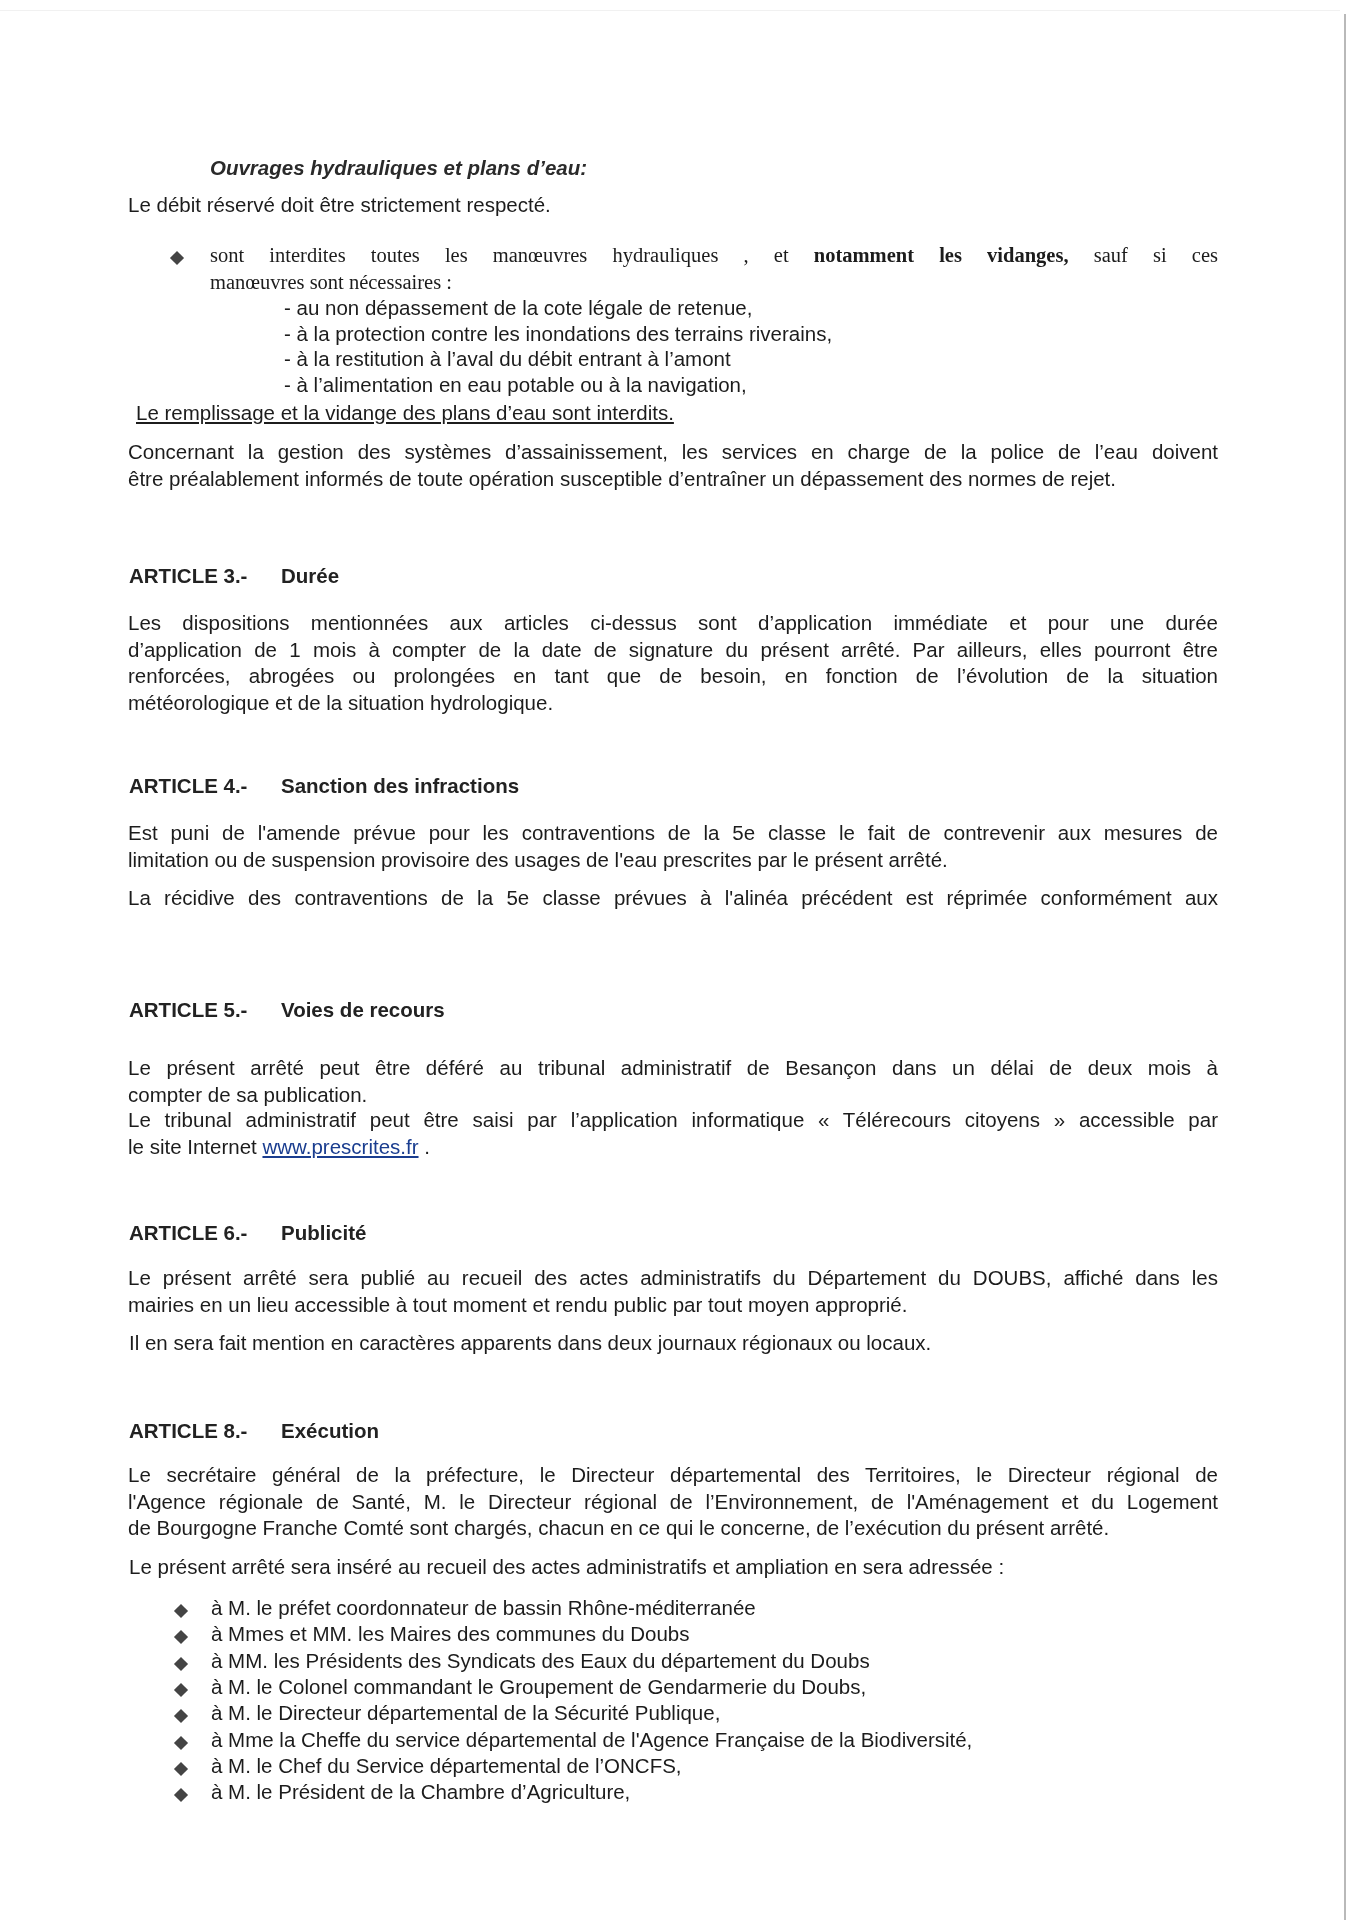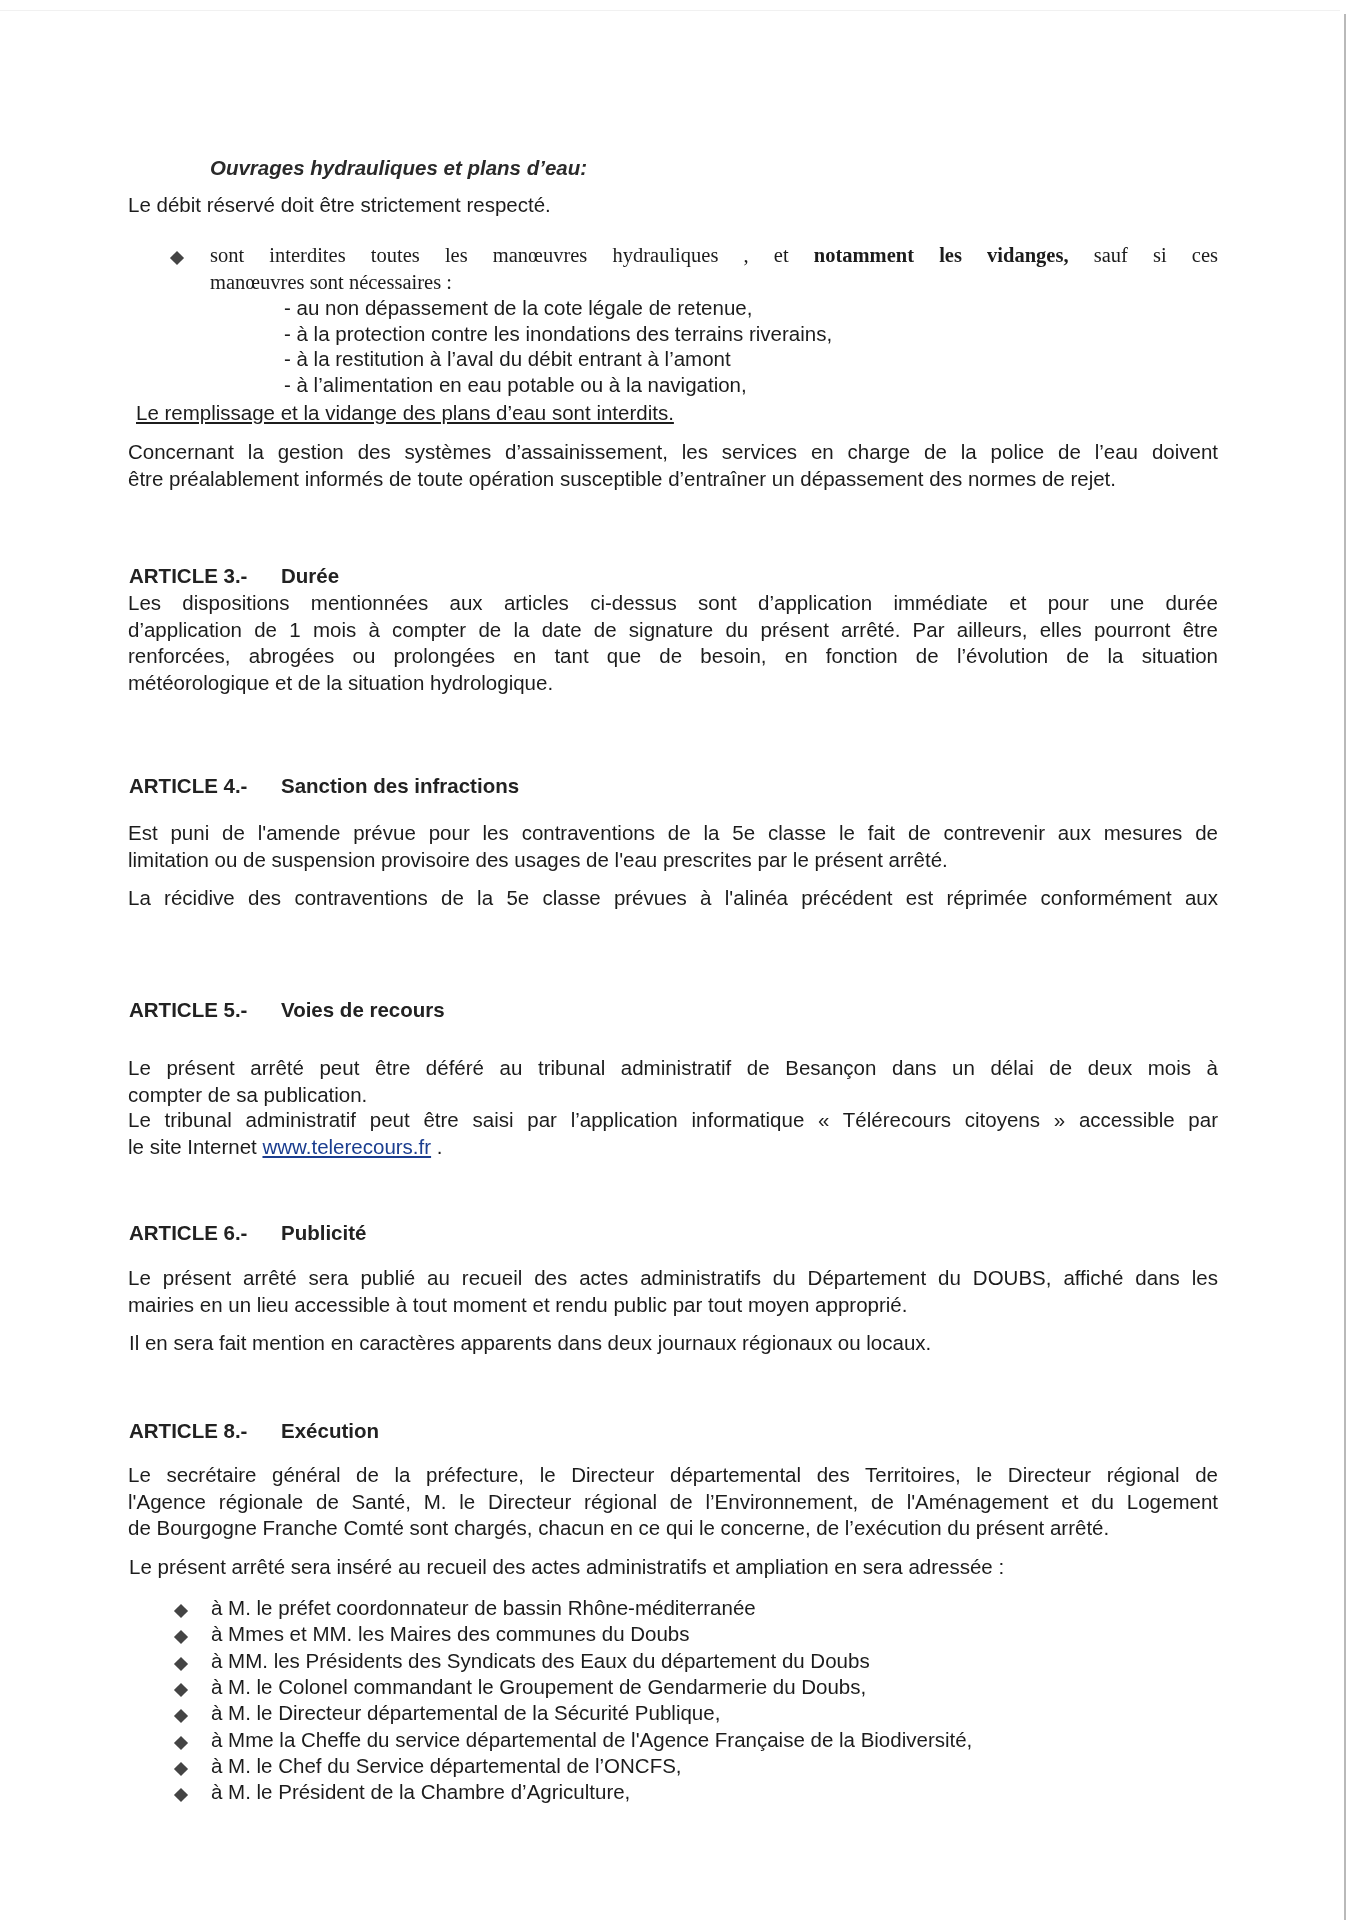--- a/index.html
+++ b/index.html
@@ -43,21 +43,21 @@
 <div class="ln" style="left:136px; top:401px;text-decoration:underline;">Le remplissage et la vidange des plans d’eau sont interdits.</div>
 
 <div class="just" style="top:439px;">
   <span class="line">Concernant la gestion des systèmes d’assainissement, les services en charge de la police de l’eau doivent</span>
   <span class="line last">être préalablement informés de toute opération susceptible d’entraîner un dépassement des normes de rejet.</span>
 </div>
 
 <div class="h-art" style="top:564px;">
   <span class="num">ARTICLE 3.-</span><span>Durée</span>
 </div>
-<div class="just" style="top:590px;">
+<div class="just" style="top:610px;">
   <span class="line">Les dispositions mentionnées aux articles ci-dessus sont d’application immédiate et pour une durée</span>
   <span class="line">d’application de 1 mois à compter de la date de signature du présent arrêté. Par ailleurs, elles pourront être</span>
   <span class="line">renforcées, abrogées ou prolongées en tant que de besoin, en fonction de l’évolution de la situation</span>
   <span class="line last">météorologique et de la situation hydrologique.</span>
 </div>
 
 <div class="h-art" style="top:774px;">
   <span class="num">ARTICLE 4.-</span><span>Sanction des infractions</span>
 </div>
 <div class="just" style="top:820px;">
@@ -70,21 +70,21 @@
 
 <div class="h-art" style="top:998px;">
   <span class="num">ARTICLE 5.-</span><span>Voies de recours</span>
 </div>
 <div class="just" style="top:1040px;margin-top:15px;">
   <span class="line">Le présent arrêté peut être déféré au tribunal administratif de Besançon dans un délai de deux mois à</span>
   <span class="line last">compter de sa publication.</span>
 </div>
 <div class="just" style="top:1107px;">
   <span class="line">Le tribunal administratif peut être saisi par l’application informatique « Télérecours citoyens » accessible par</span>
-  <span class="line last"><span>le site Internet</span> <a class="link" href="#">www.telerecours.fr</a> <span>.</span></span>
+  <span class="line last"><span>le site Internet</span> <a class="link" href="#">www.prescrites.fr</a> <span>.</span></span>
 </div>
 
 <div class="h-art" style="top:1221px;">
   <span class="num">ARTICLE 6.-</span><span>Publicité</span>
 </div>
 <div class="just" style="top:1265px;">
   <span class="line">Le présent arrêté sera publié au recueil des actes administratifs du Département du DOUBS, affiché dans les</span>
   <span class="line last">mairies en un lieu accessible à tout moment et rendu public par tout moyen approprié.</span>
 </div>
 <div class="ln" style="left:129px; top:1331px;">Il en sera fait mention en caractères apparents dans deux journaux régionaux ou locaux.</div>

